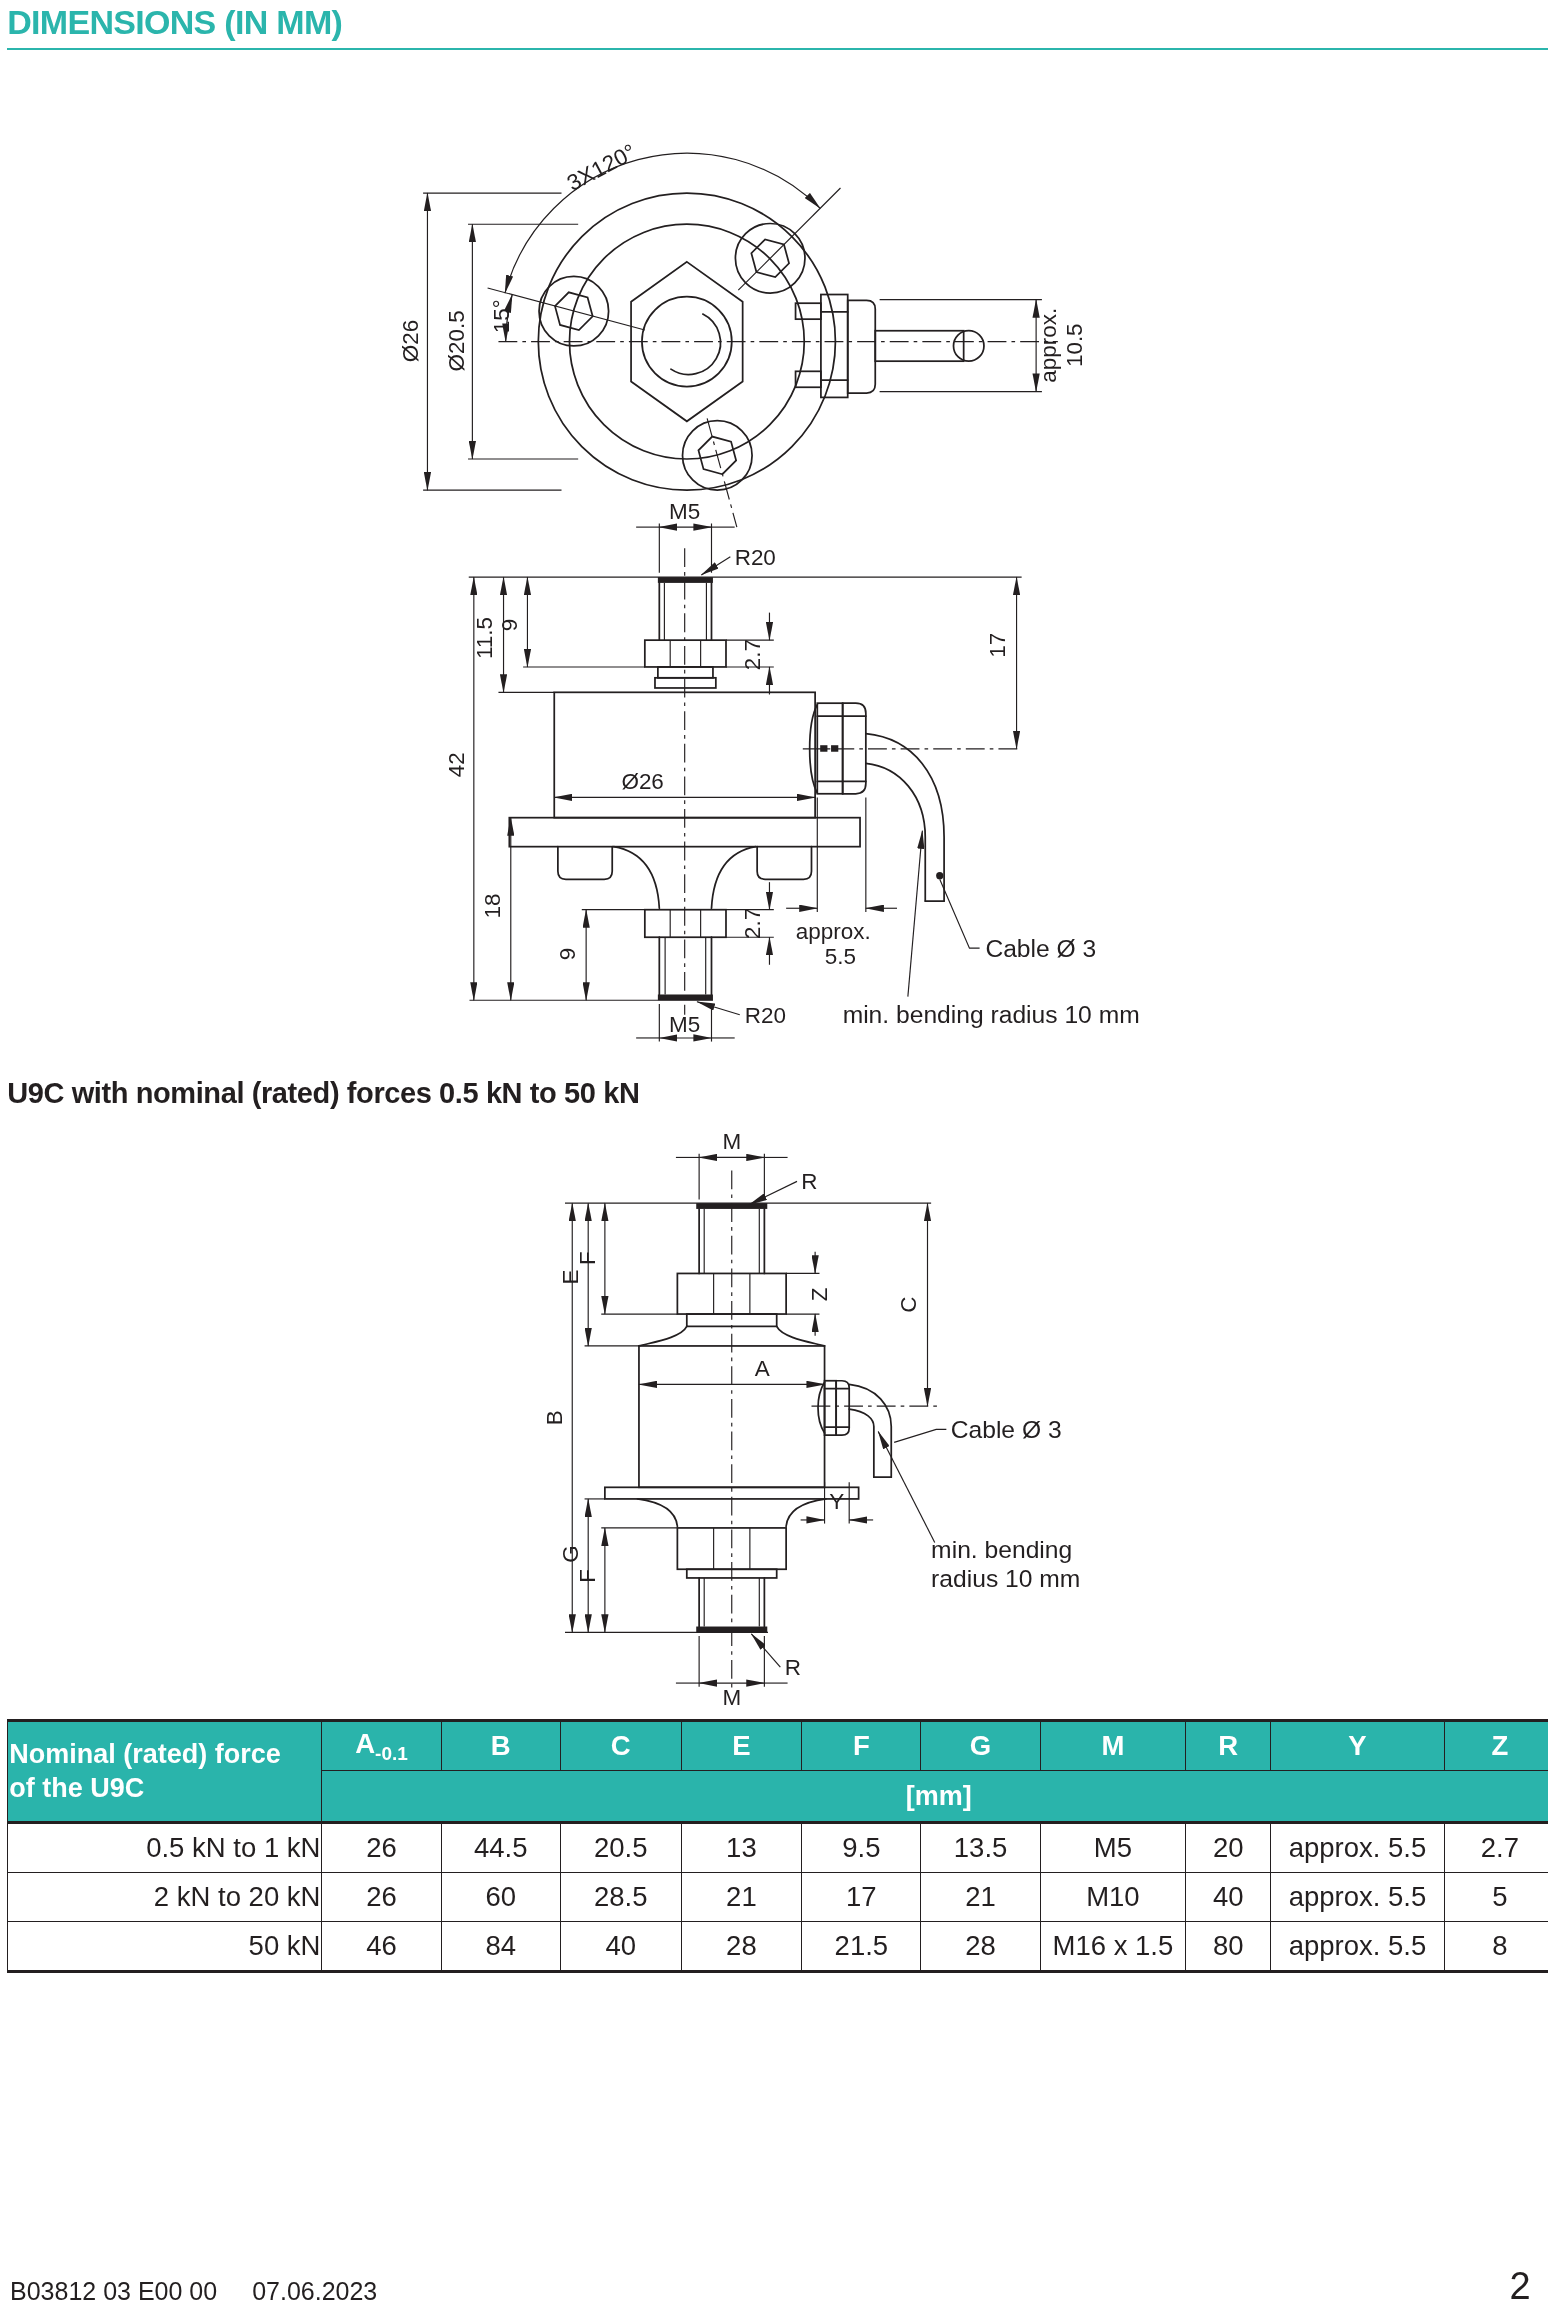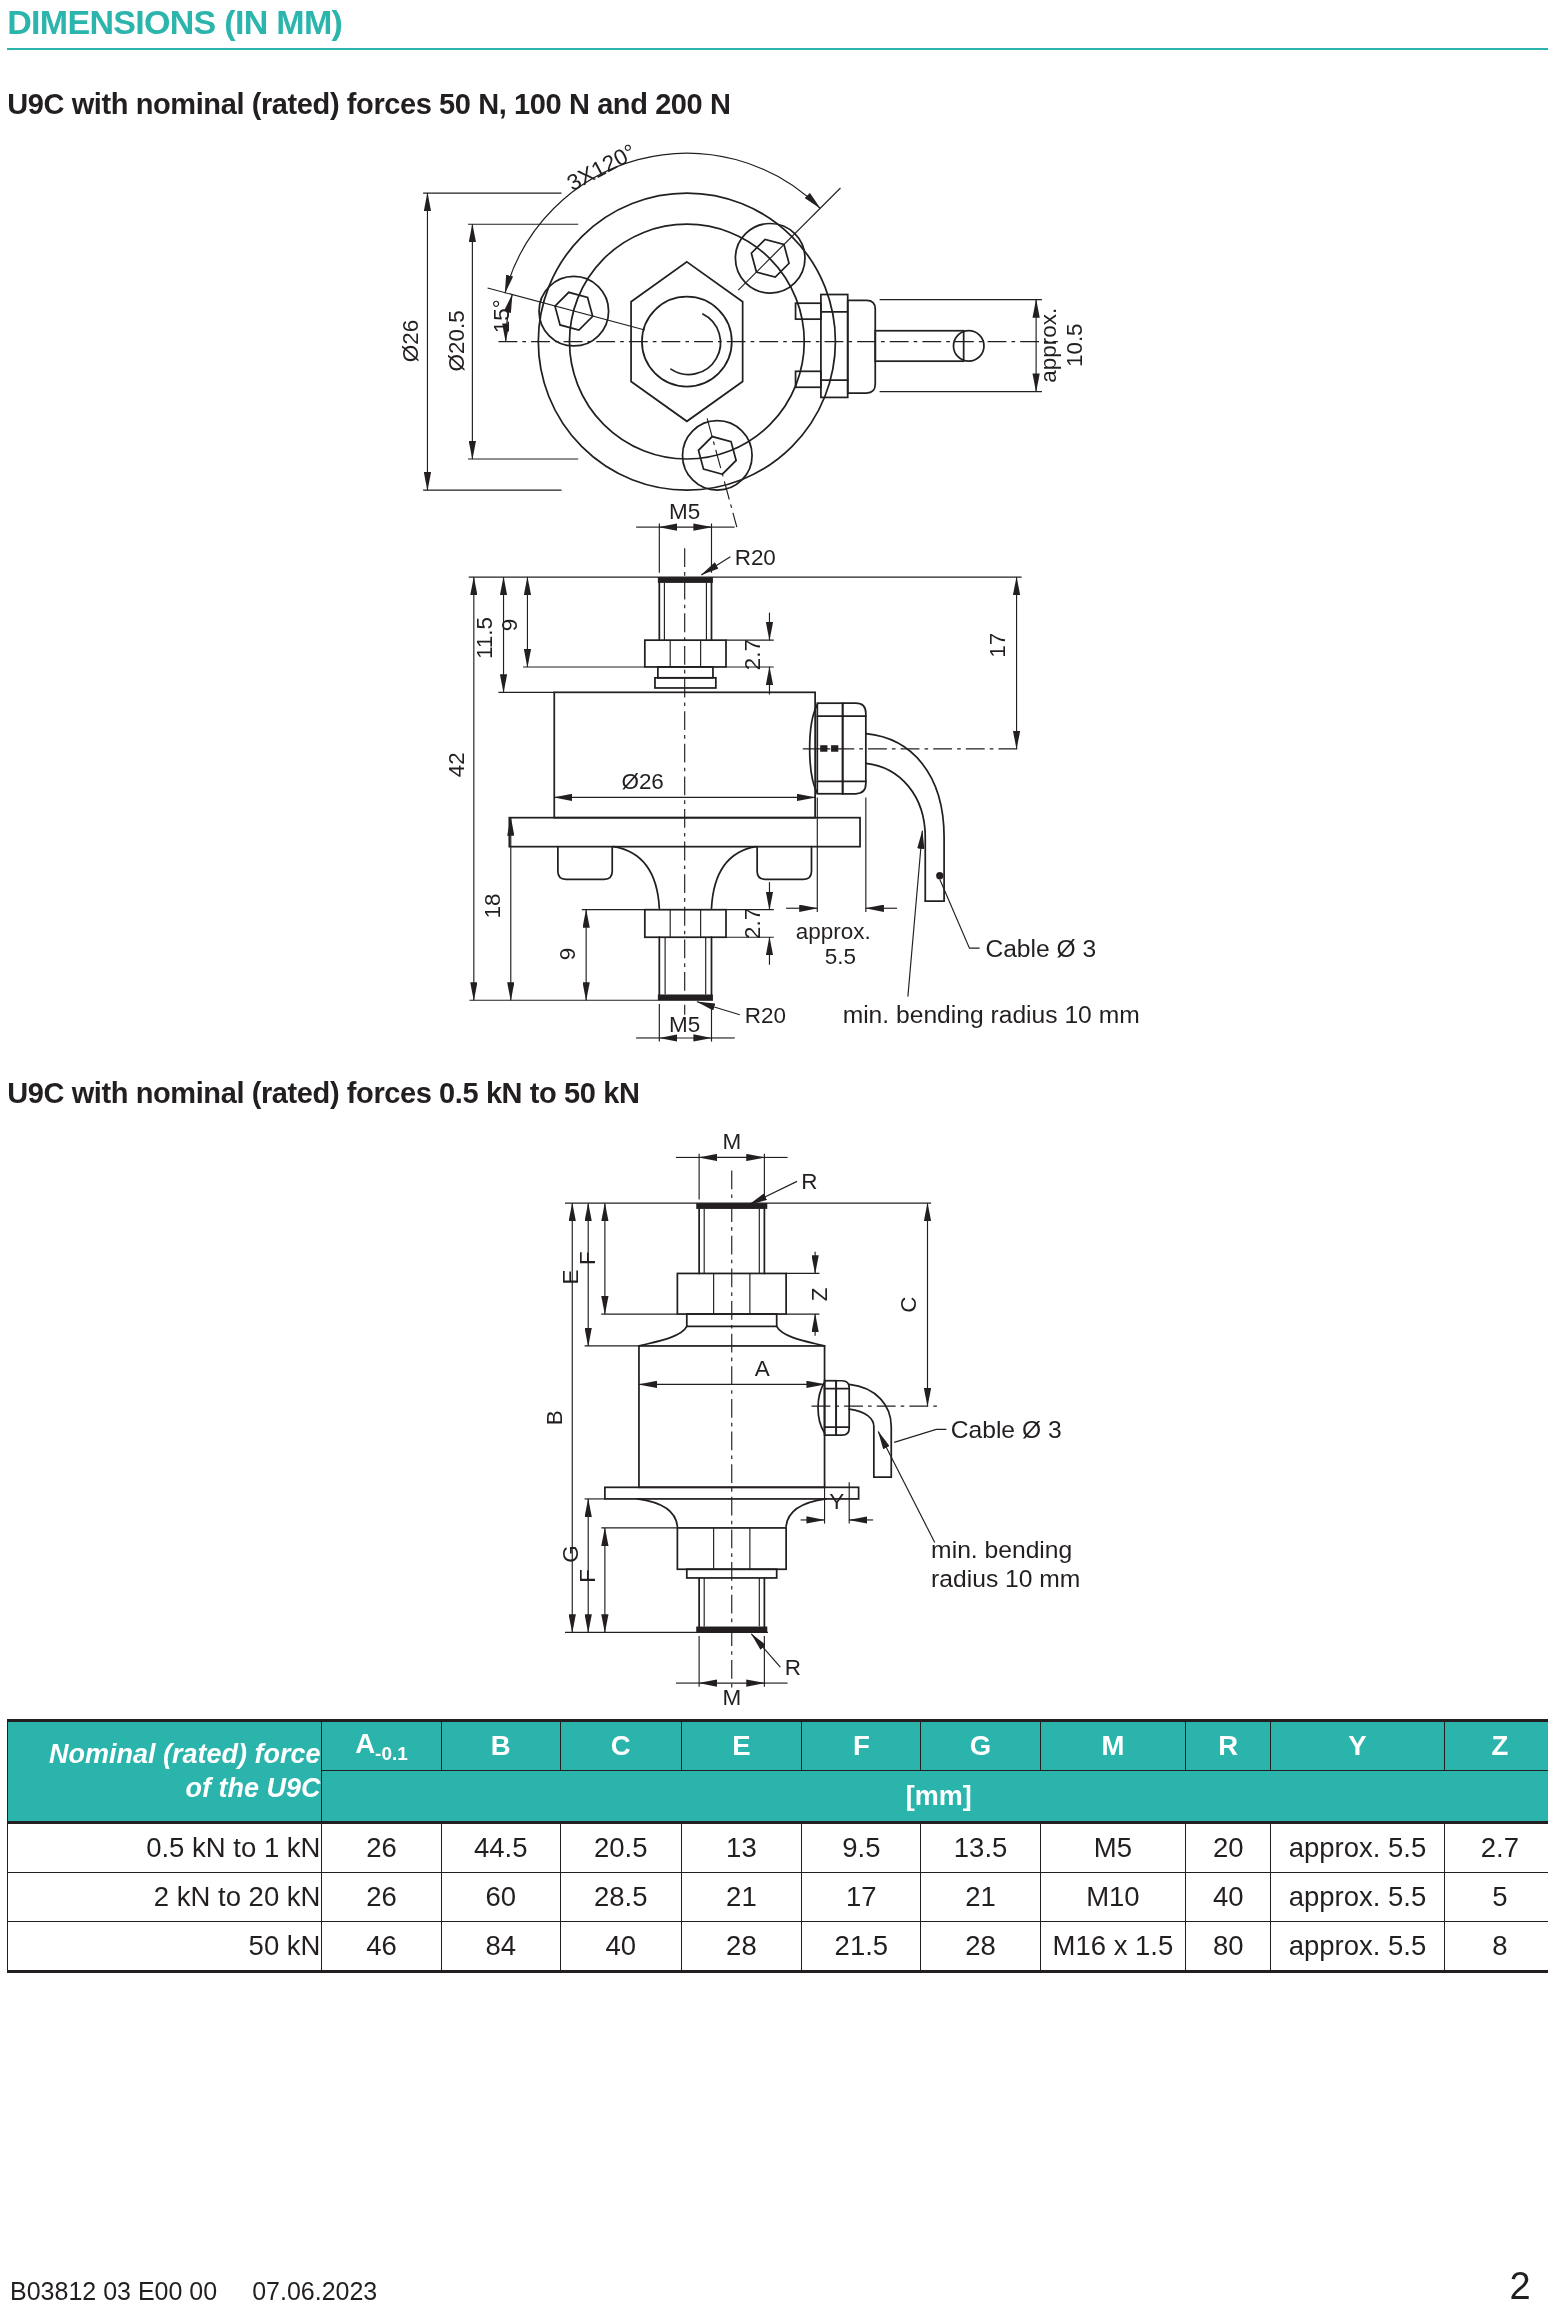--- a/index.html
+++ b/index.html
@@ -28,21 +28,21 @@
   .mid { text-anchor:middle; }
   
   .dim-table {
     position:absolute; left:7.2px; top:1719px; width:1549px;
     border-collapse:collapse; table-layout:fixed;
     font-family:"Liberation Sans", sans-serif;
   }
   .dim-table th, .dim-table td { border:1.4px solid #231f20; overflow:hidden; }
   .dim-table { border:1.4px solid #231f20; border-top:3.6px solid #231f20; border-bottom:3.6px solid #231f20; }
   .teal { background:#2ab4ab; color:#ffffff; }
-  th.label-h { text-align:right; vertical-align:middle; font-size:27px; font-weight:bold; line-height:1.25; border-bottom:3.6px solid #231f20;font-style:italic; }
+  th.label-h { text-align:left; vertical-align:middle; font-size:27px; font-weight:bold; line-height:1.25; border-bottom:3.6px solid #231f20; }
   th.letter { height:46px; font-size:27.5px; font-weight:bold; text-align:center; vertical-align:middle; }
   th.letter sub { font-size:19px; }
   th.unit { height:48px; font-size:27px; font-weight:bold; text-align:center; vertical-align:middle; border-bottom:3.6px solid #231f20; }
   .dim-table td { height:46px; font-size:27.5px; text-align:center; vertical-align:middle; color:#231f20; }
   .dim-table td.rowlabel { text-align:right; padding-left:16px; }
   .footer-left { position:absolute; left:10px; top:2277px; font-size:25px; color:#231f20; }
   .footer-left .date { margin-left:35px; }
   .footer-page { position:absolute; right:17.4px; top:2265px; font-size:38px; color:#231f20; }
 </style>
 </head>
@@ -53,21 +53,20 @@
   <svg width="0" height="0" style="position:absolute" aria-hidden="true">
     <defs>
       <marker id="arr" viewBox="0 0 26 10" refX="25" refY="5" markerWidth="26" markerHeight="10" orient="auto-start-reverse" markerUnits="userSpaceOnUse">
         <path d="M0,0 L26,5 L0,10 z" fill="#231f20"></path>
       </marker>
     </defs>
   </svg>
 
   <div class="doc-header">DIMENSIONS (IN MM)</div>
 
-  <div class="section-title" id="title-1">U9C with nominal (rated) forces 50 N, 100 N and 200 N</div>
 
   <svg class="draw" style="left:391px; top:138px;" width="812" height="913" viewBox="540 190 1120 1260">
 
     <g>
       <circle class="obj" cx="948" cy="471" r="205"></circle>
       <circle class="obj" cx="948" cy="471" r="162"></circle>
 
       <polygon class="obj" points="948,361 1025,416 1025,526 948,581 871,526 871,416"></polygon>
       <circle class="obj" cx="948" cy="471" r="62"></circle>
       <path class="obj" d="M970,433 A44 44 0 1 1 926,509"></path>

